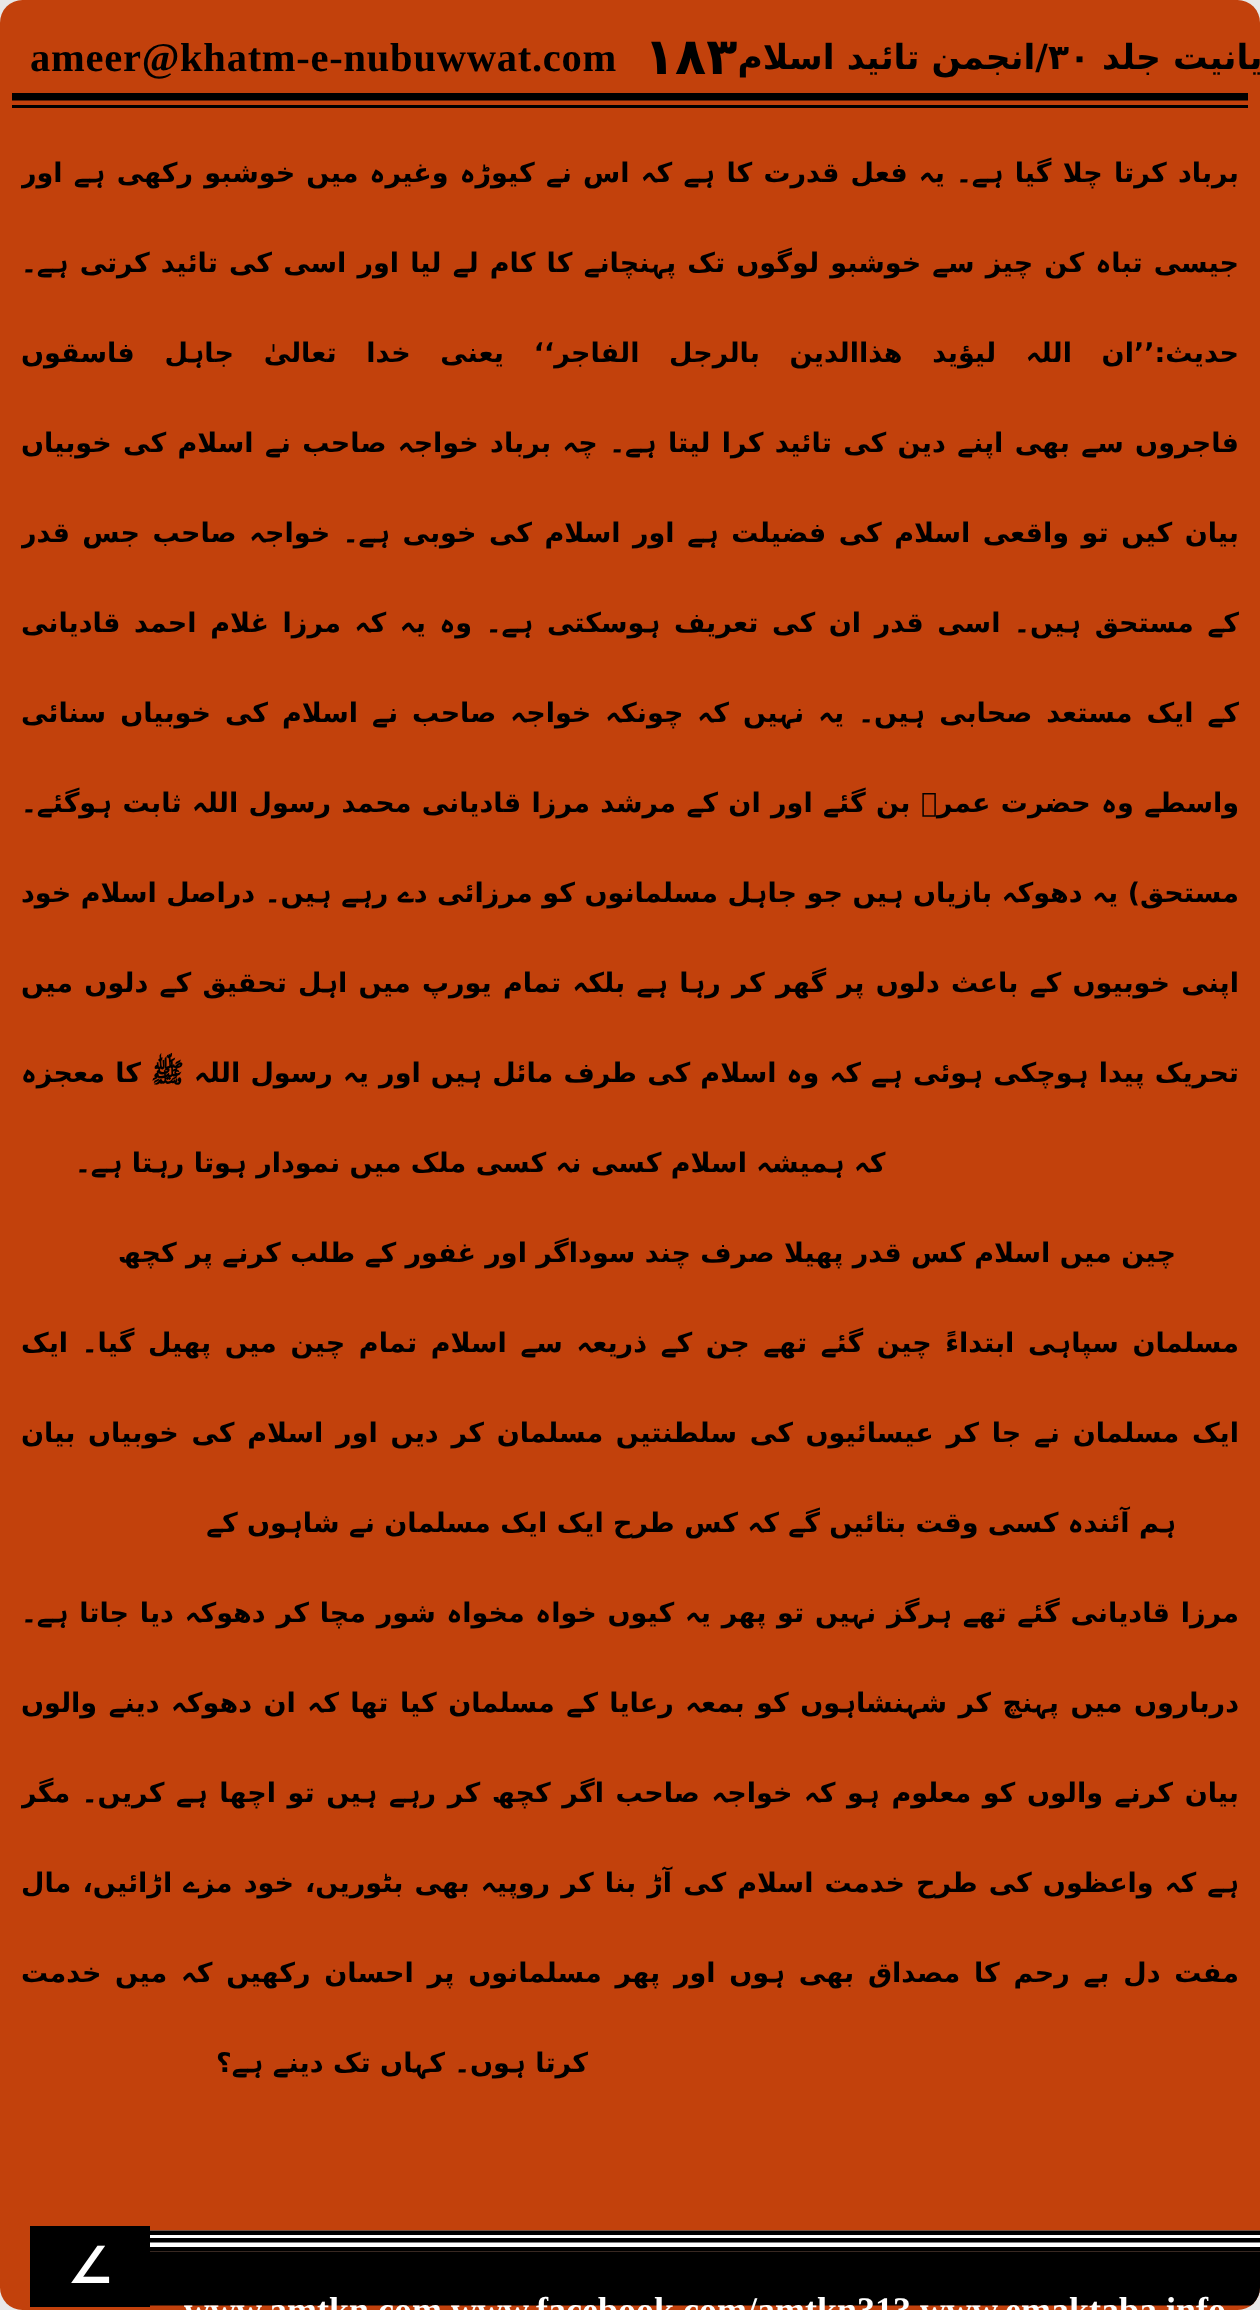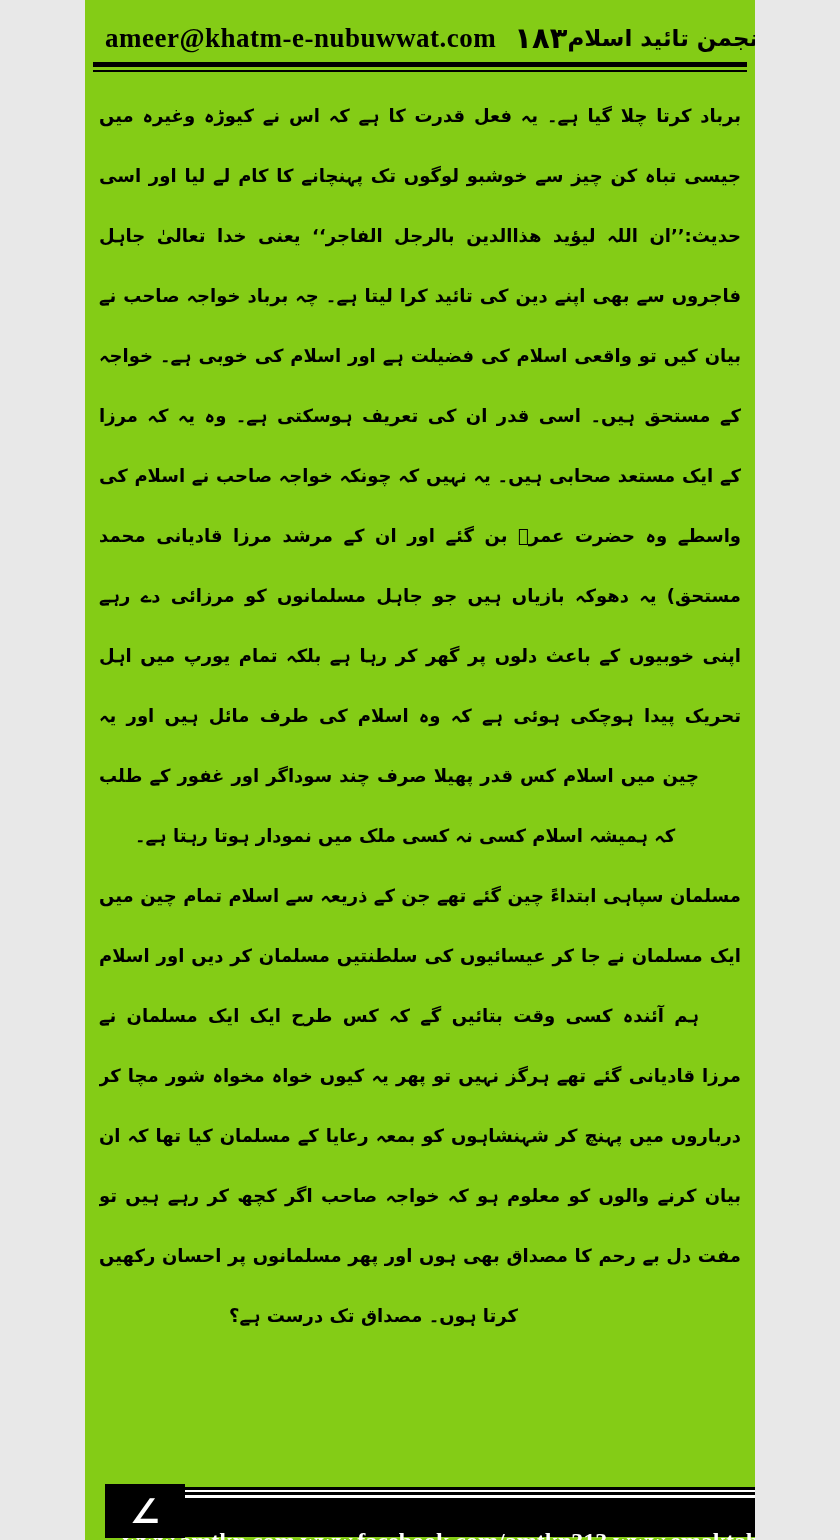--- a/index.html
+++ b/index.html
@@ -1,37 +1,38 @@
 <!DOCTYPE html>
 <html><head>
 <meta charset="utf-8">
 <style>
   * { margin:0; padding:0; box-sizing:border-box; }
   html,body { background:#e8e8e8; }
   .page {
     position:relative;
-    width:670px; height:1540px;
-    background:#84cc16;
+    width:840px; height:1540px;
+    background:#c2410c;
     color:#000000;
     overflow:hidden;
     font-family:"DejaVu Sans", sans-serif;
     margin:0 auto;
+    border-radius:15px;
   }
   
   .header {
     position:absolute; top:14px; left:20px; right:10px; height:48px;
     display:flex; align-items:center;
   }
   .email {
     font-family:"Liberation Serif", serif;
     font-weight:bold; font-size:27px; letter-spacing:0.5px;
     direction:ltr; white-space:nowrap;
   }
   .page-number {
-    font-weight:bold; font-size:29px;
+    font-weight:bold; font-size:34px;
     margin-left:18px; direction:rtl; white-space:nowrap;
   }
   .header-title {
     margin-left:auto;
     direction:rtl; white-space:nowrap;
     font-weight:bold; font-size:23px;
   }
   .divider {
     position:absolute; top:62px; left:8px; right:8px;
     height:10px;
@@ -109,30 +110,31 @@
     <div class="line">جیسی تباہ کن چیز سے خوشبو لوگوں تک پہنچانے کا کام لے لیا اور اسی کی تائید کرتی ہے۔ یہ</div>
     <div class="line">حدیث:’’ان اللہ لیؤید ھذاالدین بالرجل الفاجر‘‘ یعنی خدا تعالیٰ جاہل فاسقوں</div>
     <div class="line">فاجروں سے بھی اپنے دین کی تائید کرا لیتا ہے۔ چہ برباد خواجہ صاحب نے اسلام کی خوبیاں</div>
     <div class="line">بیان کیں تو واقعی اسلام کی فضیلت ہے اور اسلام کی خوبی ہے۔ خواجہ صاحب جس قدر تعریف</div>
     <div class="line">کے مستحق ہیں۔ اسی قدر ان کی تعریف ہوسکتی ہے۔ وہ یہ کہ مرزا غلام احمد قادیانی مدعی نبوت</div>
     <div class="line">کے ایک مستعد صحابی ہیں۔ یہ نہیں کہ چونکہ خواجہ صاحب نے اسلام کی خوبیاں سنائی تھیں۔ اس</div>
     <div class="line">واسطے وہ حضرت عمرؓ بن گئے اور ان کے مرشد مرزا قادیانی محمد رسول اللہ ثابت ہوگئے۔ (معاذ</div>
     <div class="line">مستحق) یہ دھوکہ بازیاں ہیں جو جاہل مسلمانوں کو مرزائی دے رہے ہیں۔ دراصل اسلام خود</div>
     <div class="line">اپنی خوبیوں کے باعث دلوں پر گھر کر رہا ہے بلکہ تمام یورپ میں اہل تحقیق کے دلوں میں ایک</div>
     <div class="line">تحریک پیدا ہوچکی ہوئی ہے کہ وہ اسلام کی طرف مائل ہیں اور یہ رسول اللہ ﷺ کا معجزہ ہے</div>
+    <div class="line para-end end-a">کہ ہمیشہ اسلام کسی نہ کسی ملک میں نمودار ہوتا رہتا ہے۔</div>
     <div class="line para-start">چین میں اسلام کس قدر پھیلا صرف چند سوداگر اور غفور کے طلب کرنے پر کچھ</div>
-    <div class="line para-end end-a">کہ ہمیشہ اسلام کسی نہ کسی ملک میں نمودار ہوتا رہتا ہے۔</div>
     <div class="line">مسلمان سپاہی ابتداءً چین گئے تھے جن کے ذریعہ سے اسلام تمام چین میں پھیل گیا۔ ایک</div>
     <div class="line">ایک مسلمان نے جا کر عیسائیوں کی سلطنتیں مسلمان کر دیں اور اسلام کی خوبیاں بیان ہونے پر</div>
     <div class="line para-start">ہم آئندہ کسی وقت بتائیں گے کہ کس طرح ایک ایک مسلمان نے شاہوں کے</div>
     <div class="line">مرزا قادیانی گئے تھے ہرگز نہیں تو پھر یہ کیوں خواہ مخواہ شور مچا کر دھوکہ دیا جاتا ہے۔</div>
     <div class="line">درباروں میں پہنچ کر شہنشاہوں کو بمعہ رعایا کے مسلمان کیا تھا کہ ان دھوکہ دینے والوں اور غلط</div>
     <div class="line">بیان کرنے والوں کو معلوم ہو کہ خواجہ صاحب اگر کچھ کر رہے ہیں تو اچھا ہے کریں۔ مگر سوال یہ</div>
+    <div class="line">ہے کہ واعظوں کی طرح خدمت اسلام کی آڑ بنا کر روپیہ بھی بٹوریں، خود مزے اڑائیں، مال</div>
     <div class="line">مفت دل بے رحم کا مصداق بھی ہوں اور پھر مسلمانوں پر احسان رکھیں کہ میں خدمت اسلام</div>
-    <div class="line para-end end-b">کرتا ہوں۔ مصداق تک درست ہے؟</div>
+    <div class="line para-end end-b">کرتا ہوں۔ کہاں تک دینے ہے؟</div>
   </div>
 
   <div class="footer-square">
     <span class="footer-glyph">∠</span>
   </div>
   <div class="footer-lines"></div>
   <div class="footer-bar">
     <span class="footer-links">www.amtkn.com www.facebook.com/amtkn313 www.emaktaba.info</span>
   </div>
 

